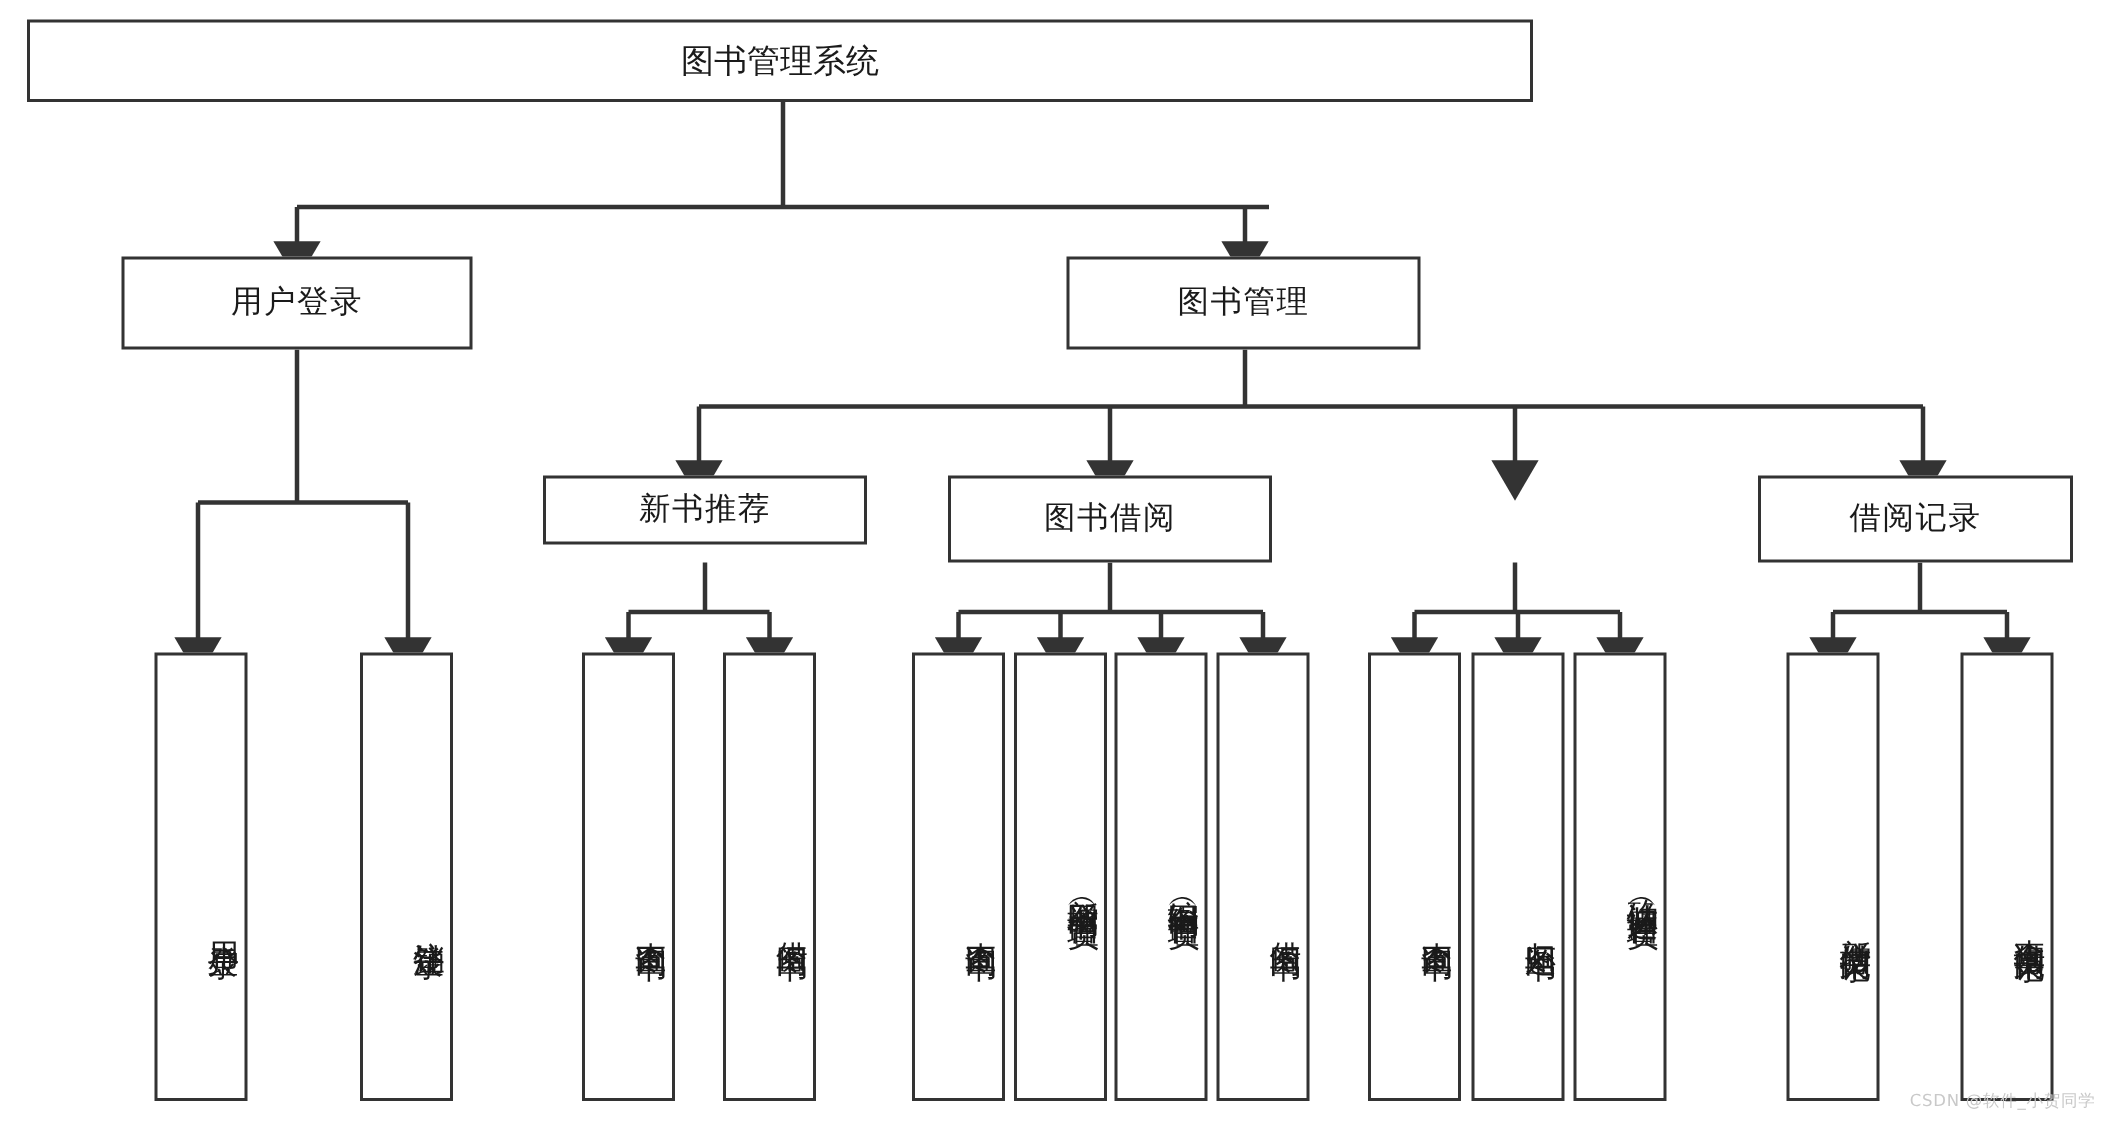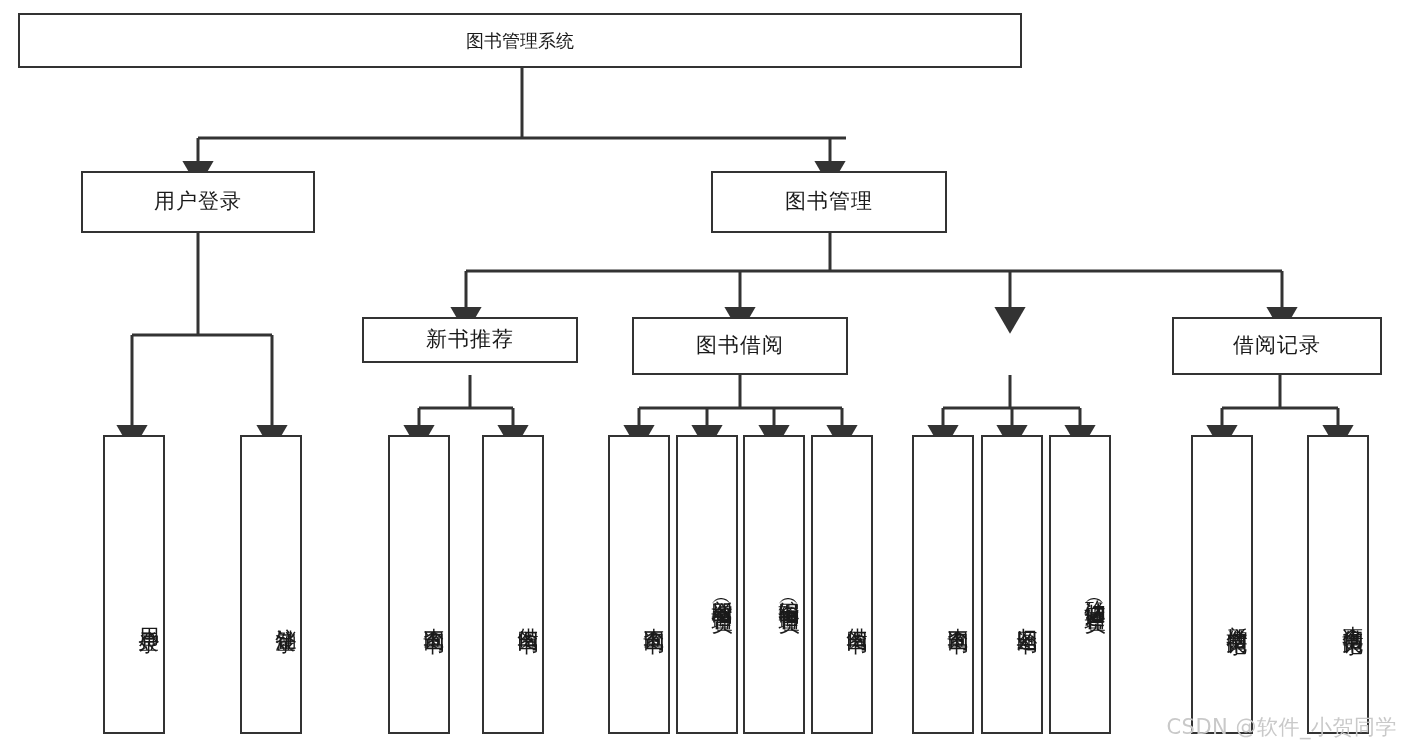--- a/index.html
+++ b/index.html
@@ -36,21 +36,21 @@
     justify-content: center;
     color: #1a1a1a;
     z-index: 2;
   }
   .node.horiz {
     font-size: 21px;
     letter-spacing: 1px;
     line-height: 1.2;
   }
   .node.root {
-    font-size: 18px;
+    font-size: 22px;
   }
   .node.vert {
     writing-mode: vertical-rl;
     text-orientation: upright;
     font-size: 21px;
     letter-spacing: 2px;
     padding-top: 60px;
     align-items: flex-start;
     justify-content: center;
   }
@@ -58,21 +58,21 @@
     padding-top: 14px;
   }
   .node .label {
     display: block;
     white-space: nowrap;
   }
   #watermark {
     position: absolute;
     right: 8px;
     bottom: 6px;
-    font-size: 21px;
+    font-size: 11px;
     color: #c9c9c9;
     letter-spacing: 0.5px;
     z-index: 5;
     white-space: nowrap;
   }
 </style>
 </head>
 <body>
 
 <div id="canvas">

